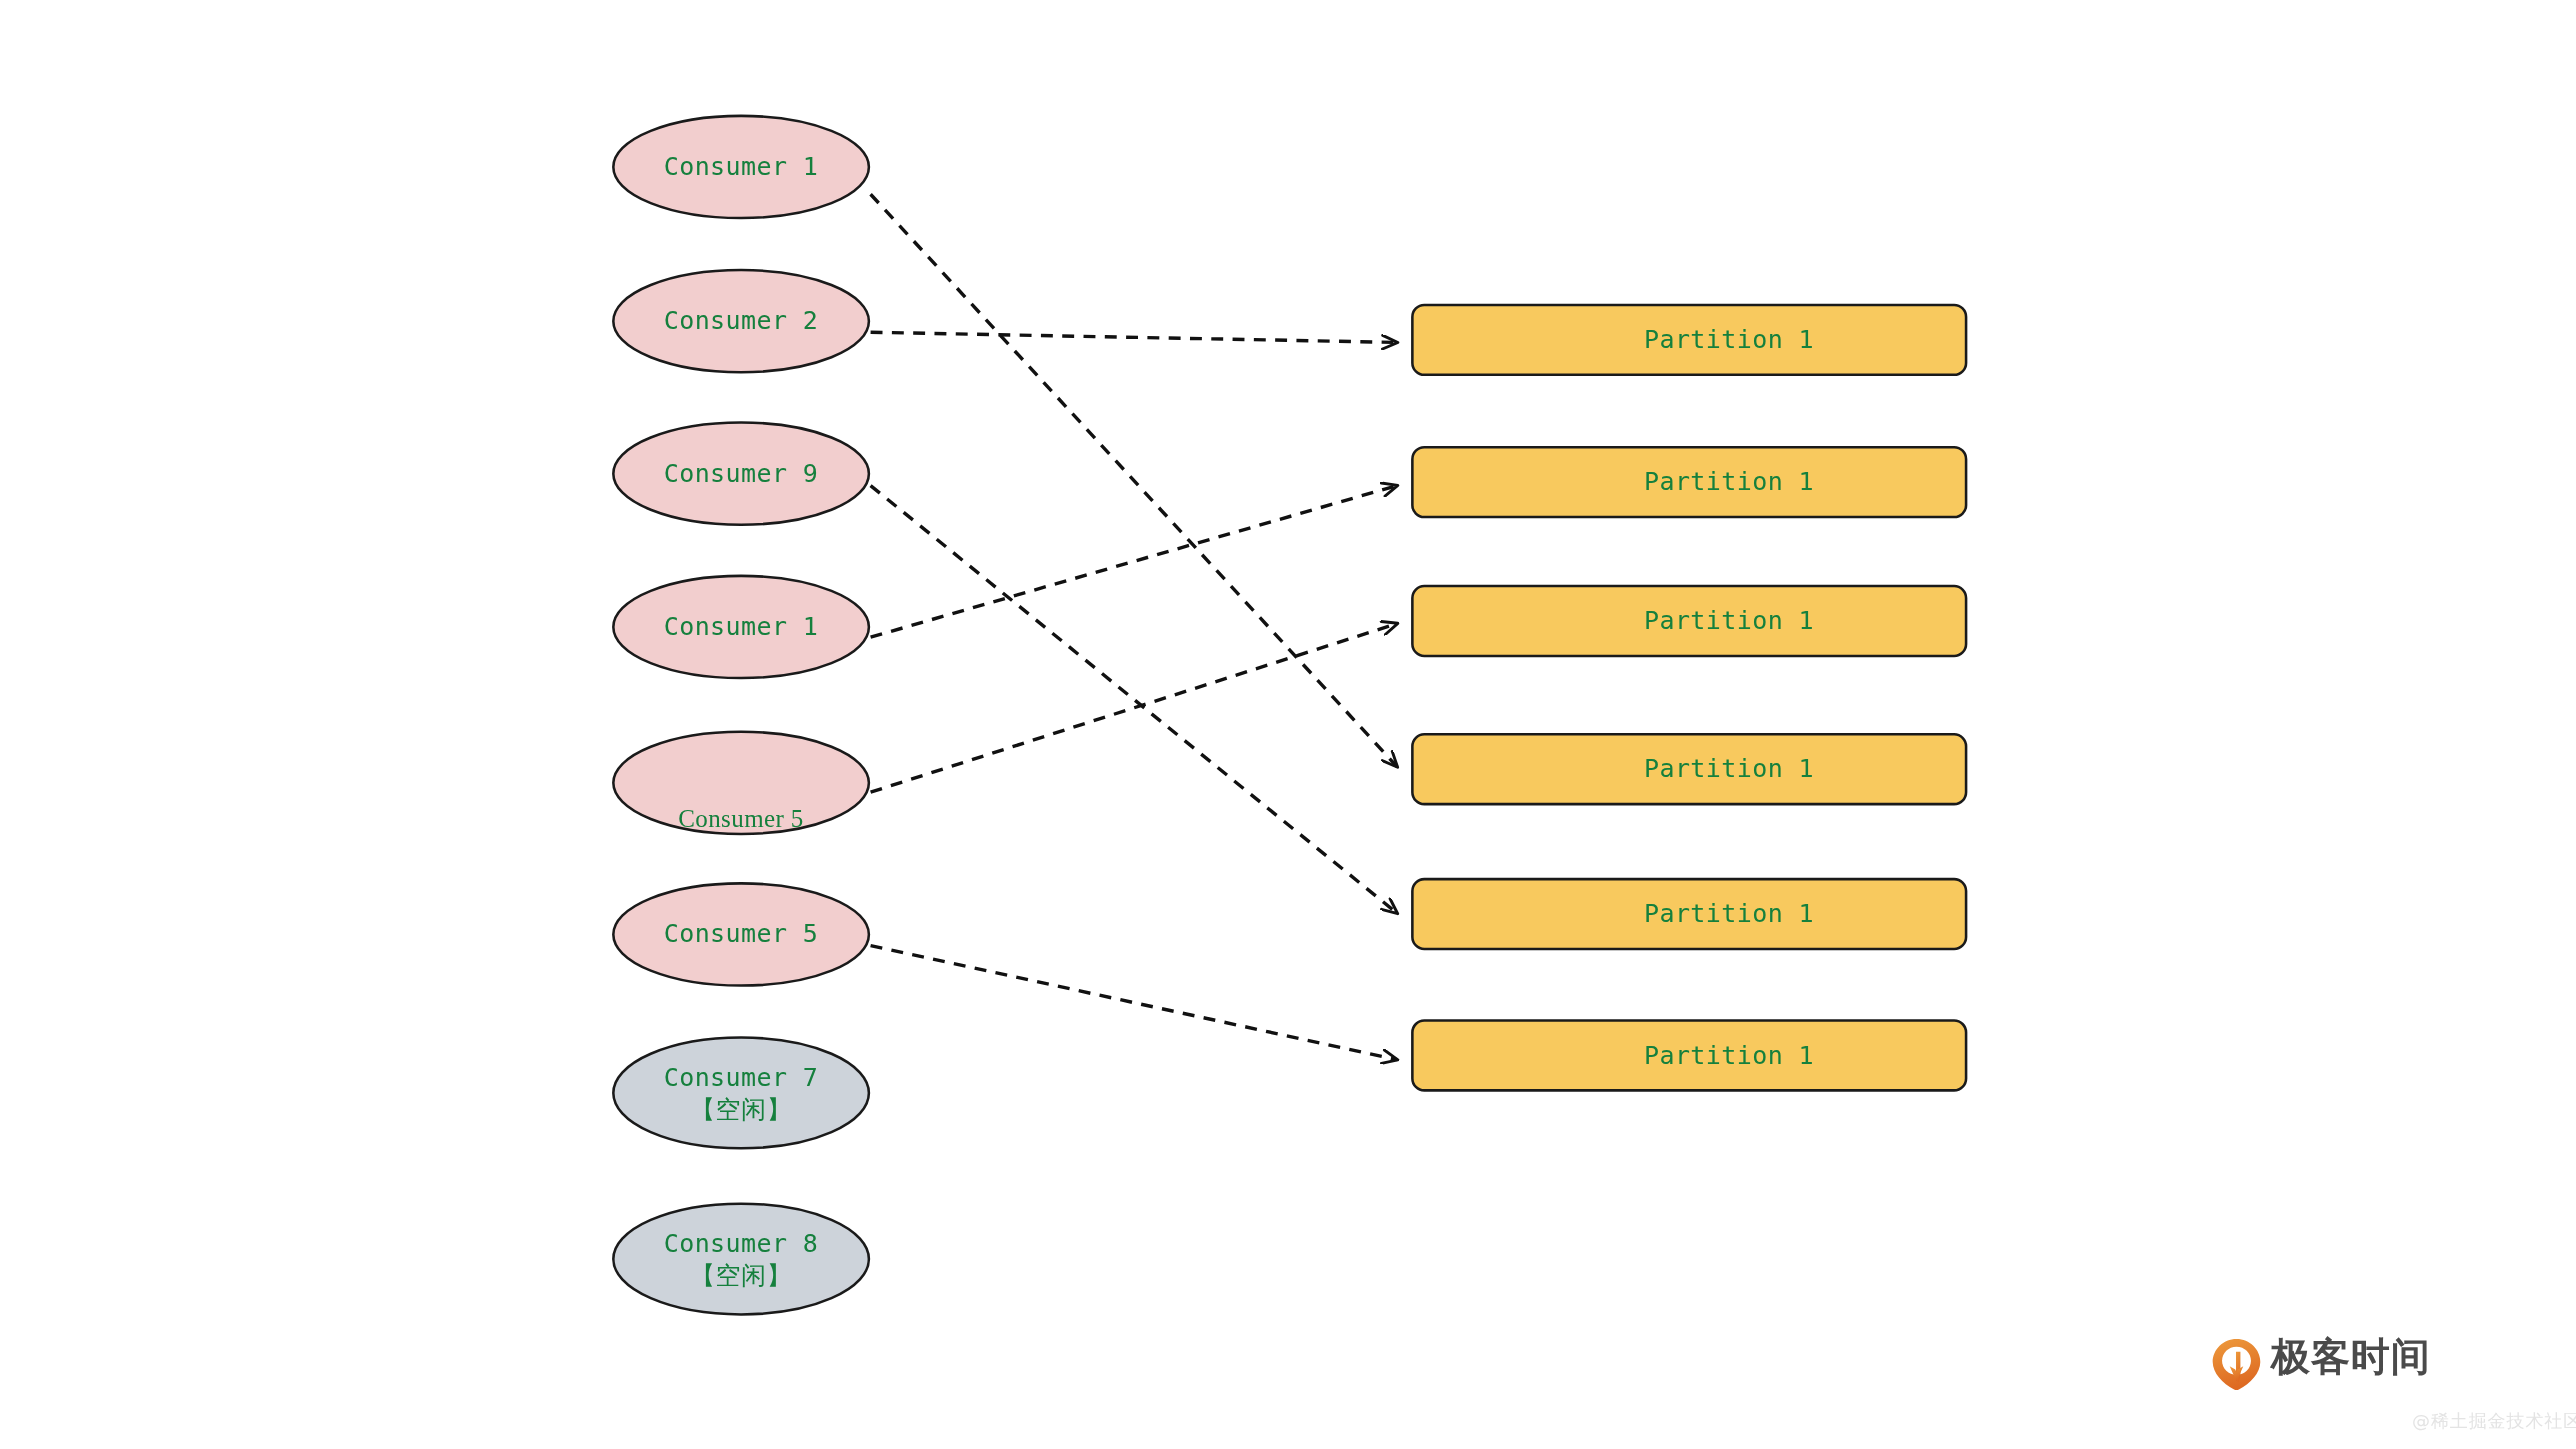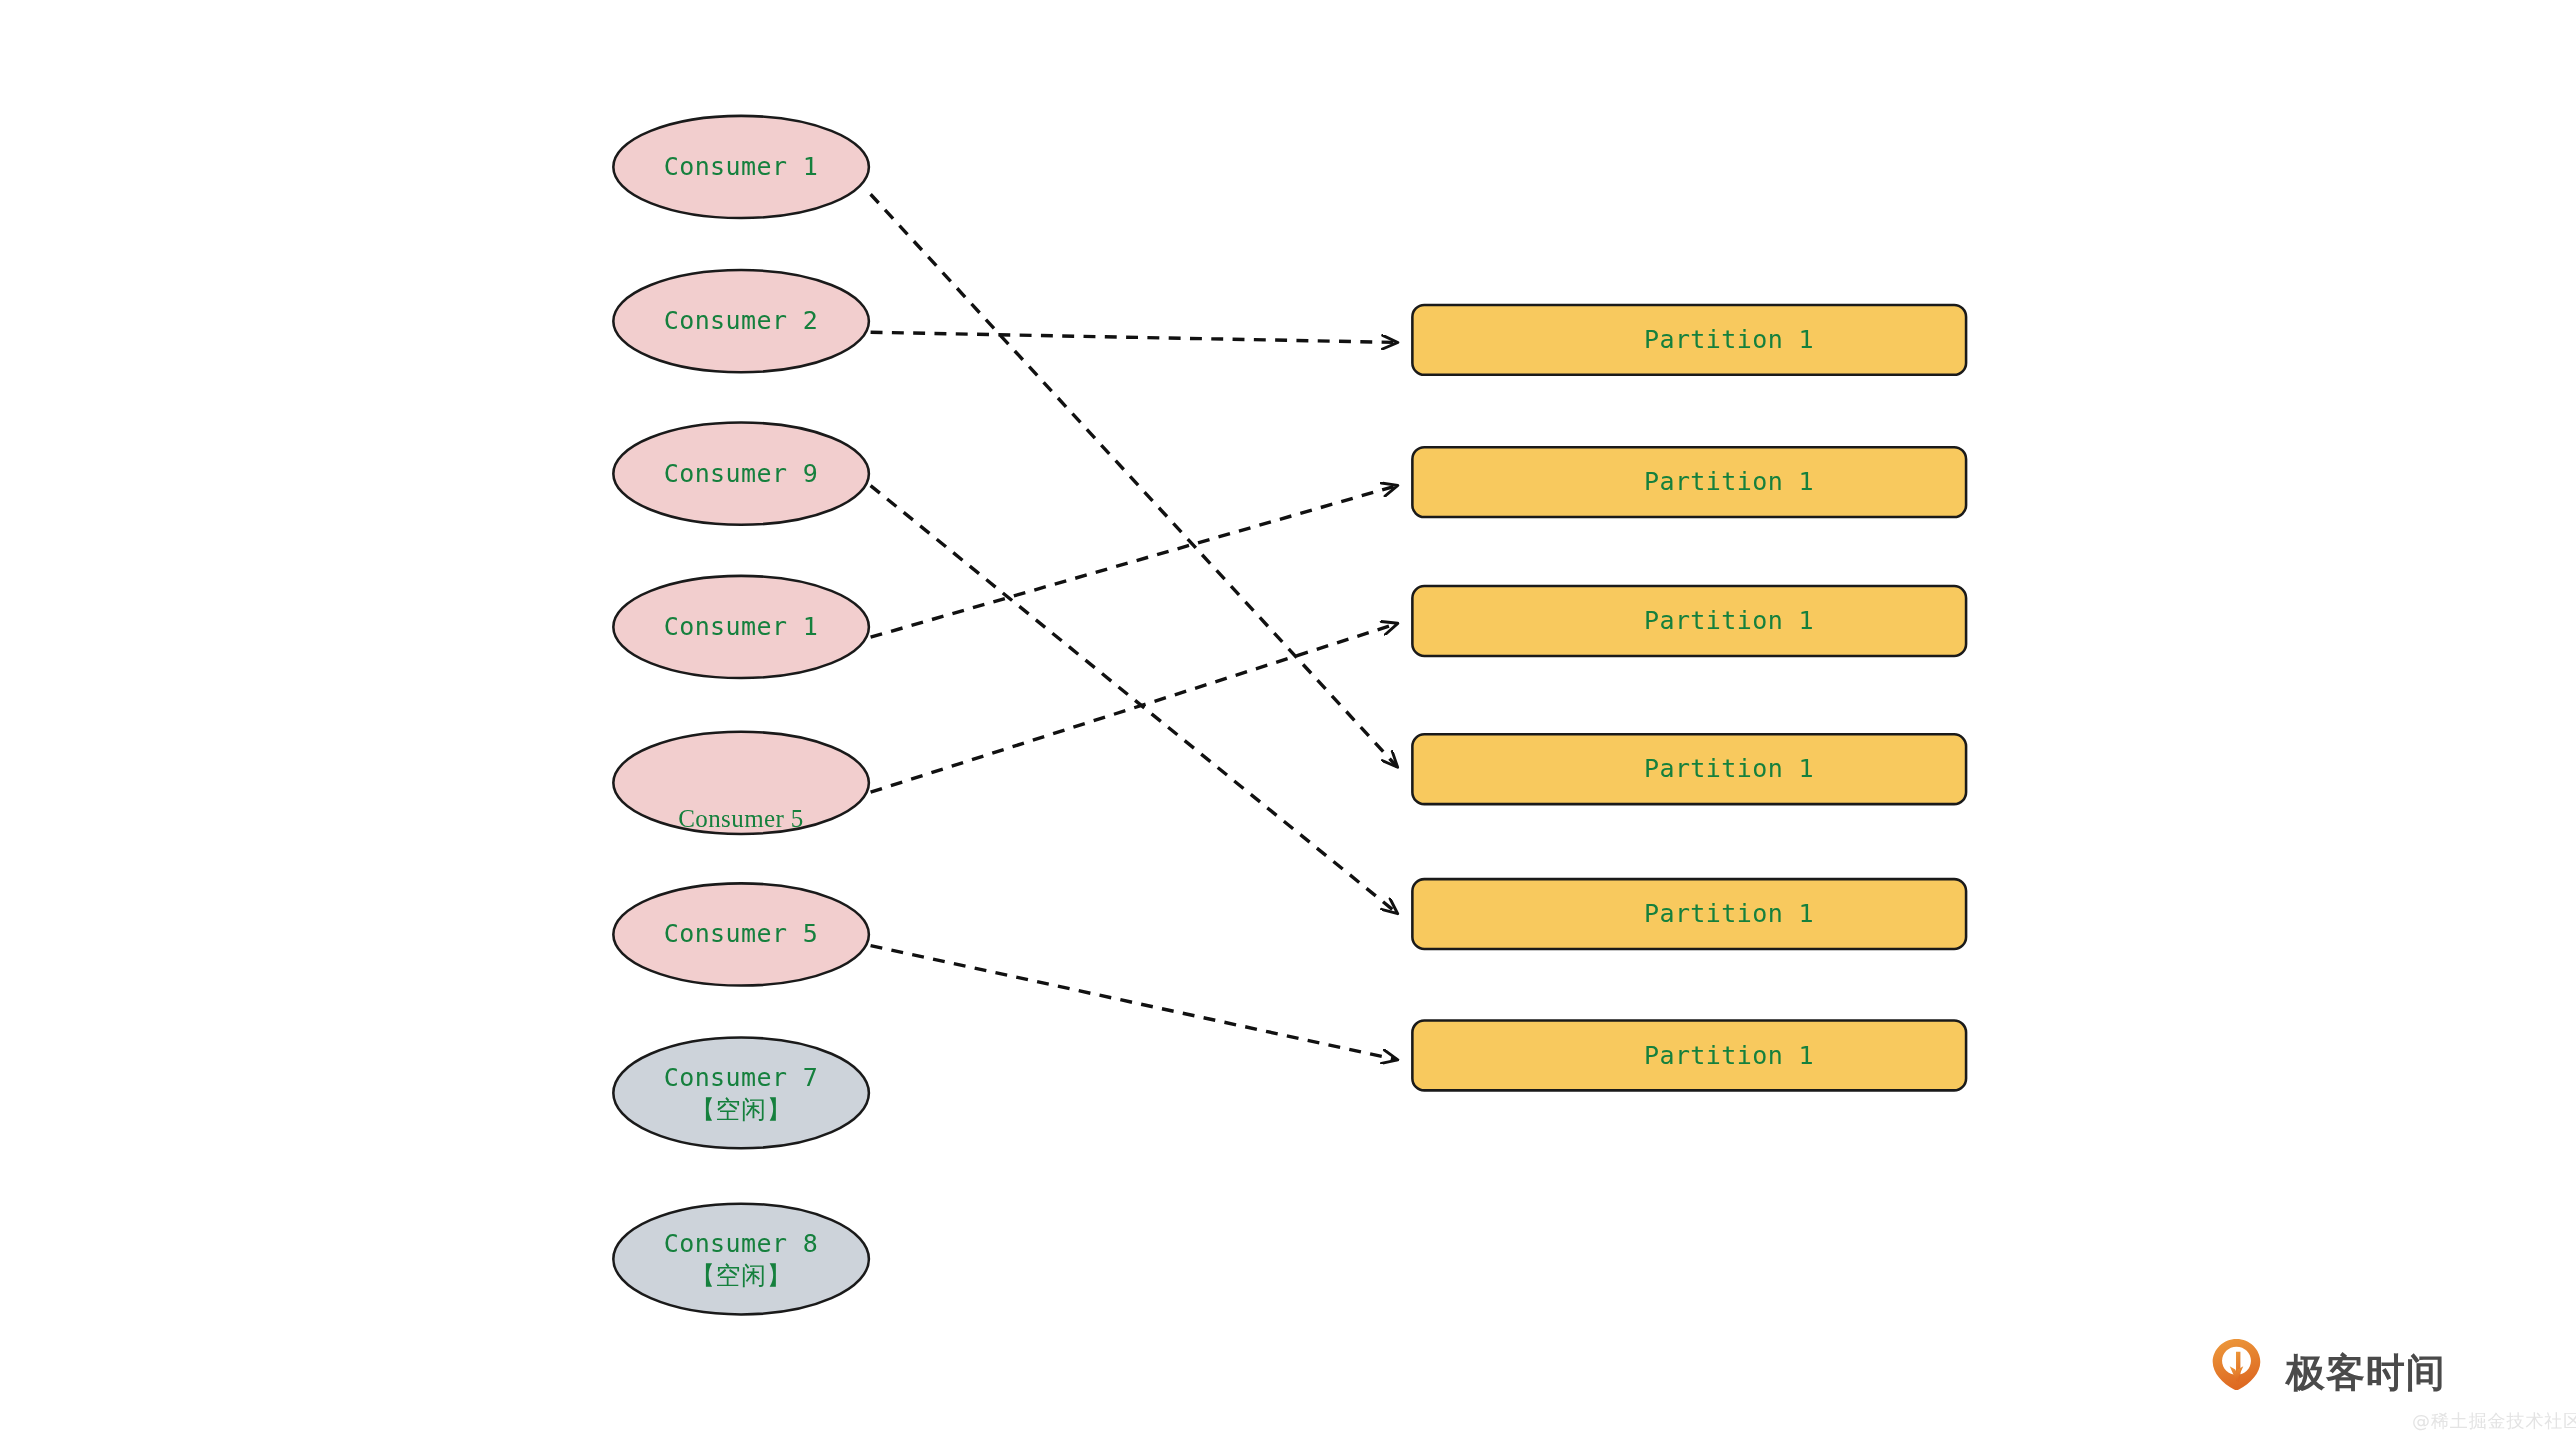--- a/index.html
+++ b/index.html
@@ -41,22 +41,22 @@
 
   .consumer-label { font-size: 25px; }
   .partition-label { font-size: 25px; padding-left: 40px; }
 
   
   #brand {
     position: absolute;
     left: 2211px;
     top: 1337px;
     display: flex;
-    align-items: flex-end;
-    gap: 24px;
+    align-items: flex-start;
+    gap: 9px;
   }
   #brand-mark {
     width: 51px;
     height: 55px;
     position: relative;
   }
   #brand-text {
     font-family: "DejaVu Sans", "Liberation Sans", sans-serif;
     font-size: 39px;
     font-weight: 700;

